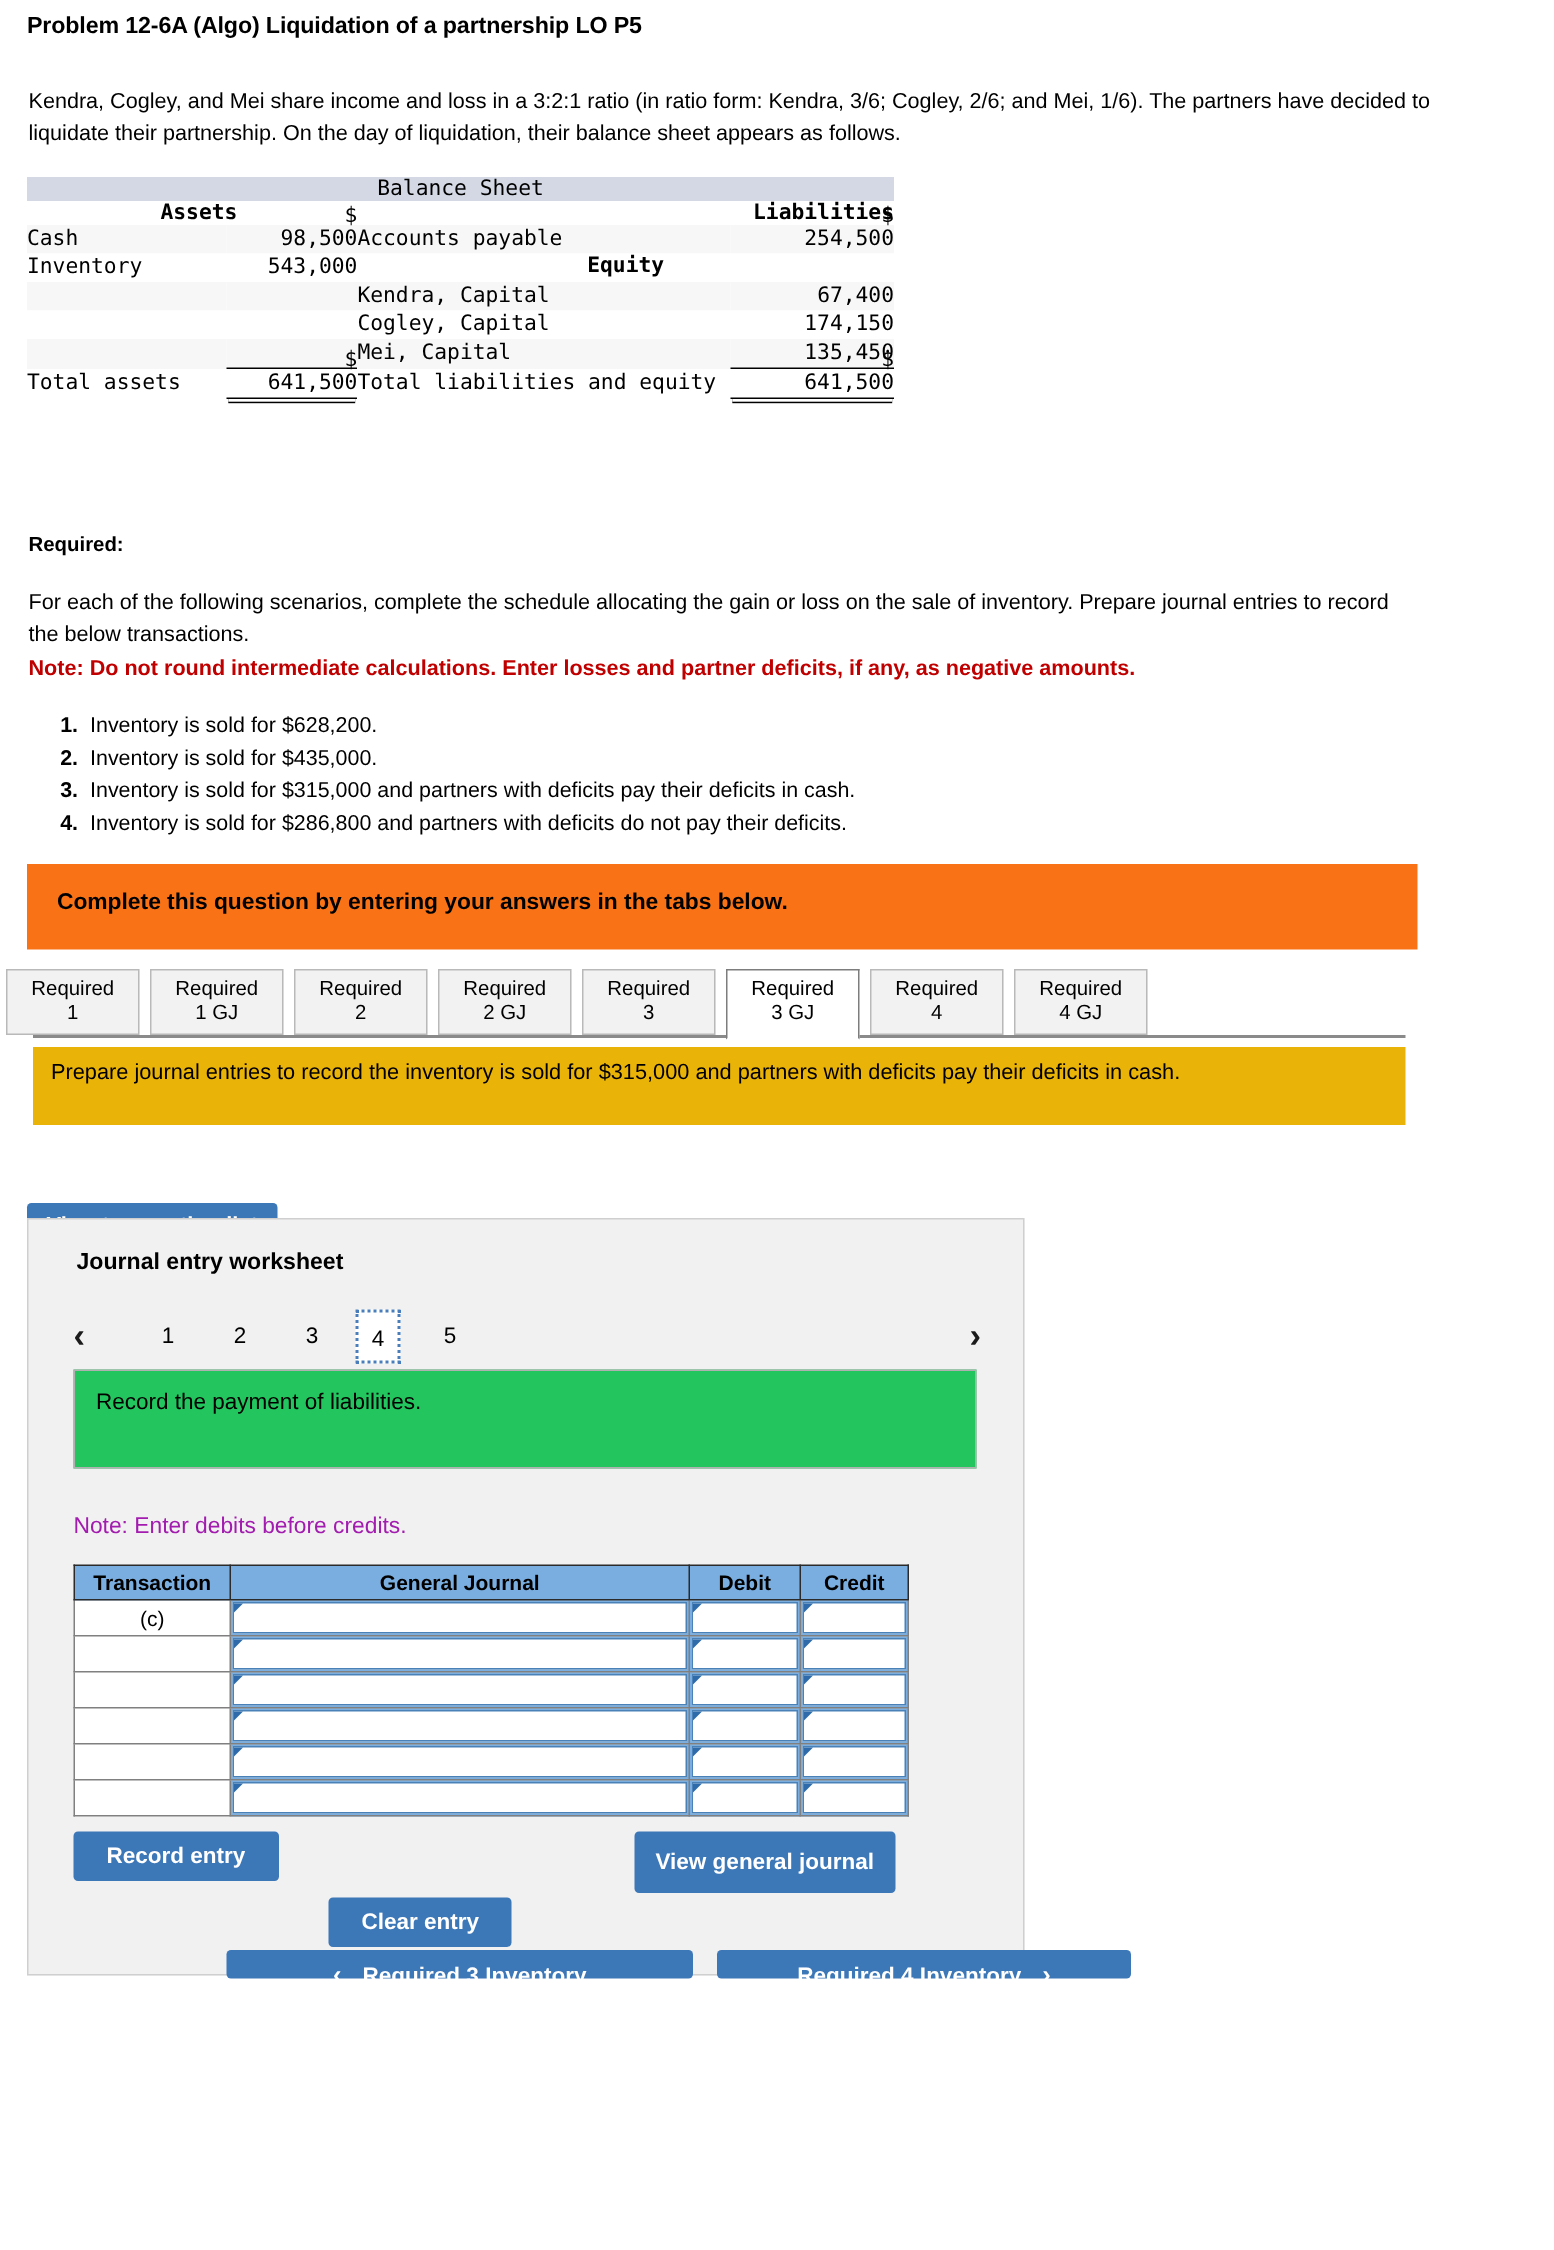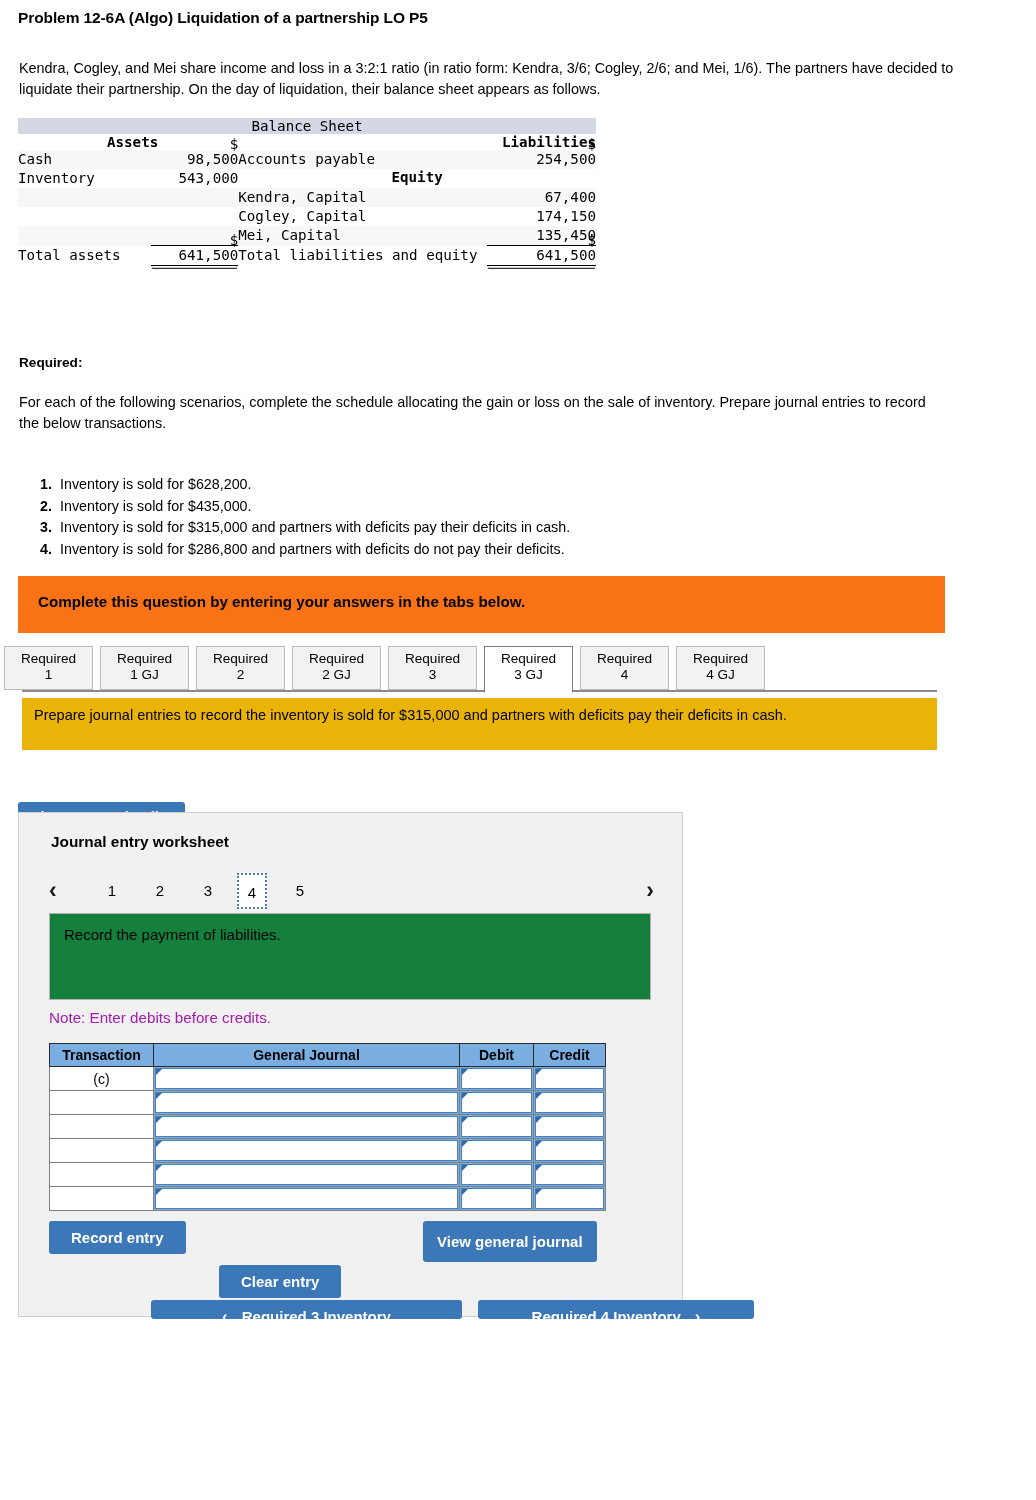--- a/index.html
+++ b/index.html
@@ -122,22 +122,22 @@
   .chev-r { right: 0px; }
   .pnum {
     position: absolute; top: 0; width: 30px; height: 36px;
     font-size: 15px; text-align: center; line-height: 36px; cursor: pointer;
   }
   .pnum.sel {
     background: #ffffff; border: 2px dotted #4a7ebb;
   }
   .descbox {
     position: absolute; left: 30px; top: 100px;
-    width: 602px; height: 87px;
-    background: #15803d; border: 1px solid #b0b0b0;
+    width: 602px; height: 66px;
+    background: #22c55e; border: 1px solid #b0b0b0;
     font-size: 15px; padding: 12px 0 0 14px;
   }
   .notered {
     position: absolute; left: 30px; top: 196px;
     font-size: 15.2px; color: #a21caf;
   }
 
   
   .jtbl {
     position: absolute; left: 30px; top: 230px;
@@ -241,20 +241,21 @@
       <td class="col-amt2 cellpad dbl">
         <span class="dollarwrap"><span class="d">$</span><span>641,500</span></span>
       </td>
     </tr>
   </tbody>
     </table>
 
   <div class="req-label">Required:</div>
   <div class="req-body">
     <span>For each of the following scenarios, complete the schedule allocating the gain or loss on the sale of inventory. Prepare journal entries to record the below transactions.</span>
+    <span class="req-note">Note: Do not round intermediate calculations. Enter losses and partner deficits, if any, as negative amounts.</span>
   </div>
   <ol class="scen">
     <li>Inventory is sold for $628,200.</li>
     <li>Inventory is sold for $435,000.</li>
     <li>Inventory is sold for $315,000 and partners with deficits pay their deficits in cash.</li>
     <li>Inventory is sold for $286,800 and partners with deficits do not pay their deficits.</li>
   </ol>
 
   <div class="banner">
     <div class="banner-text">Complete this question by entering your answers in the tabs below.</div>

